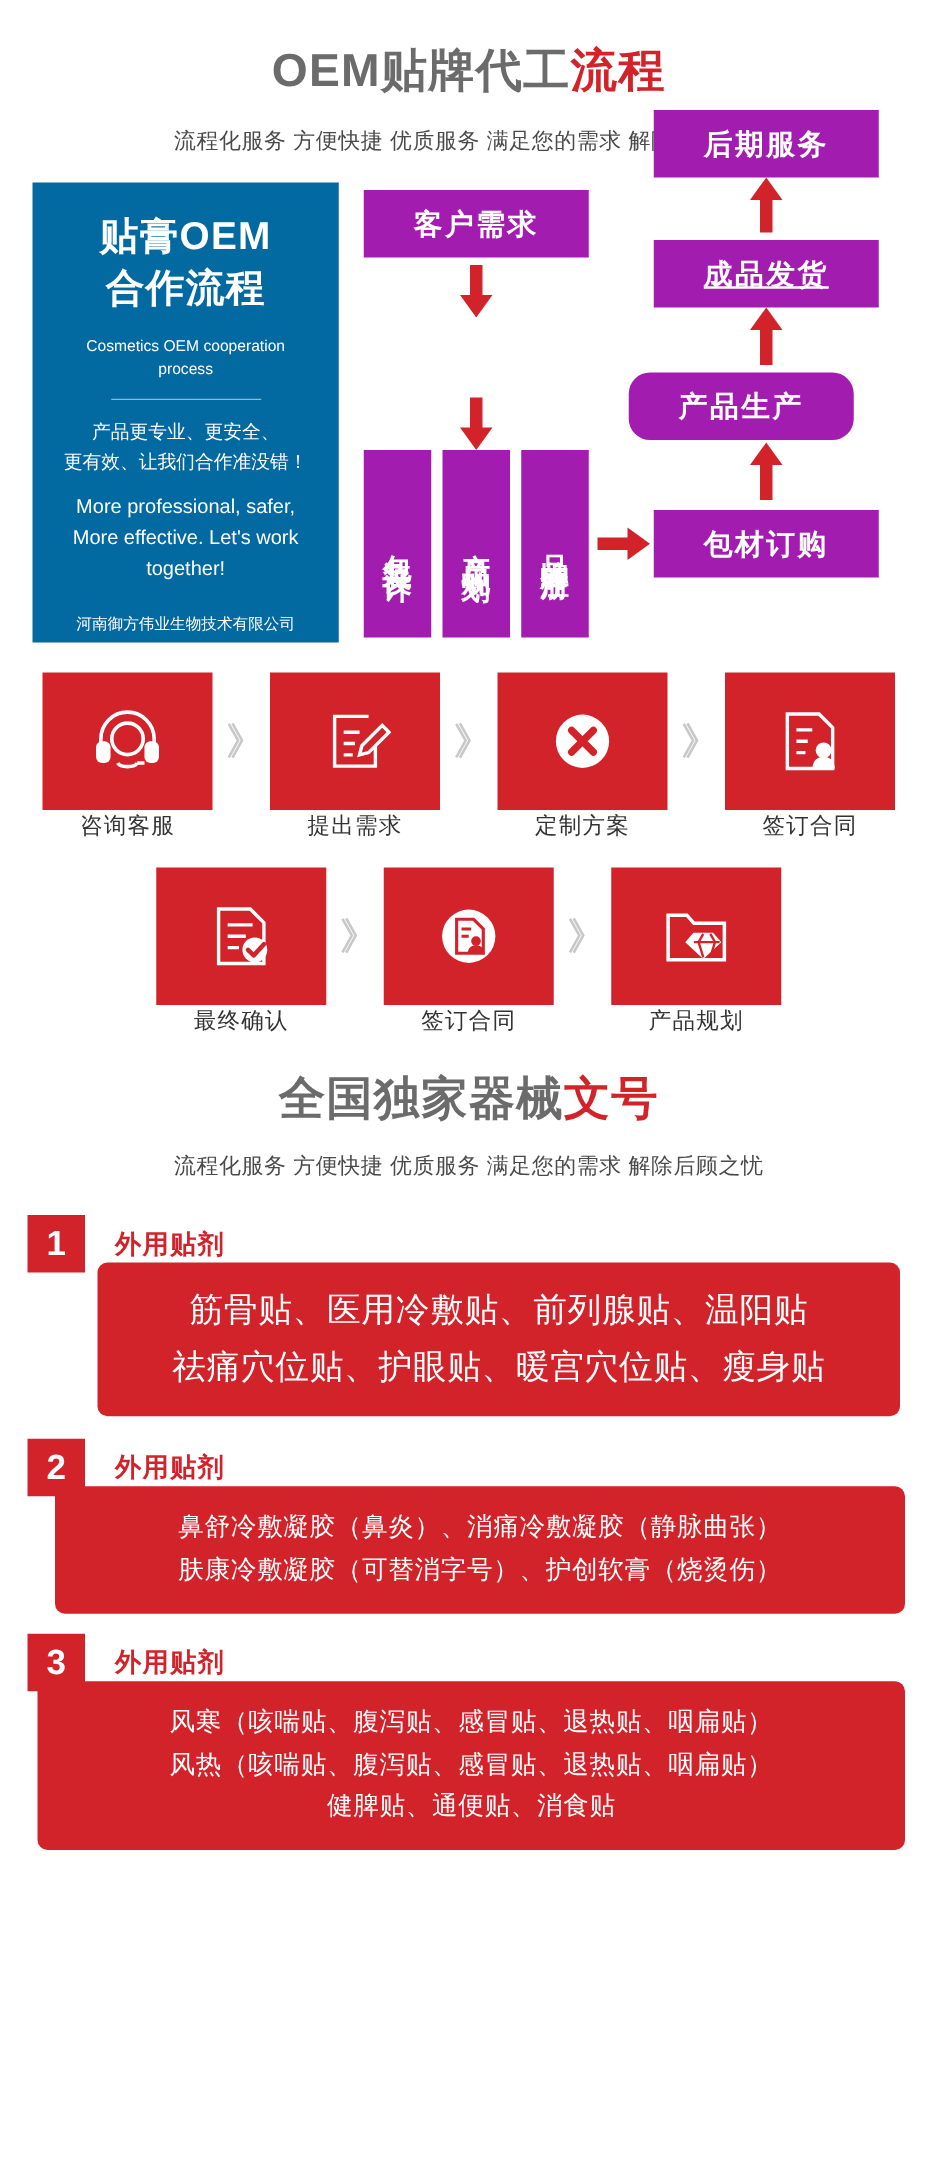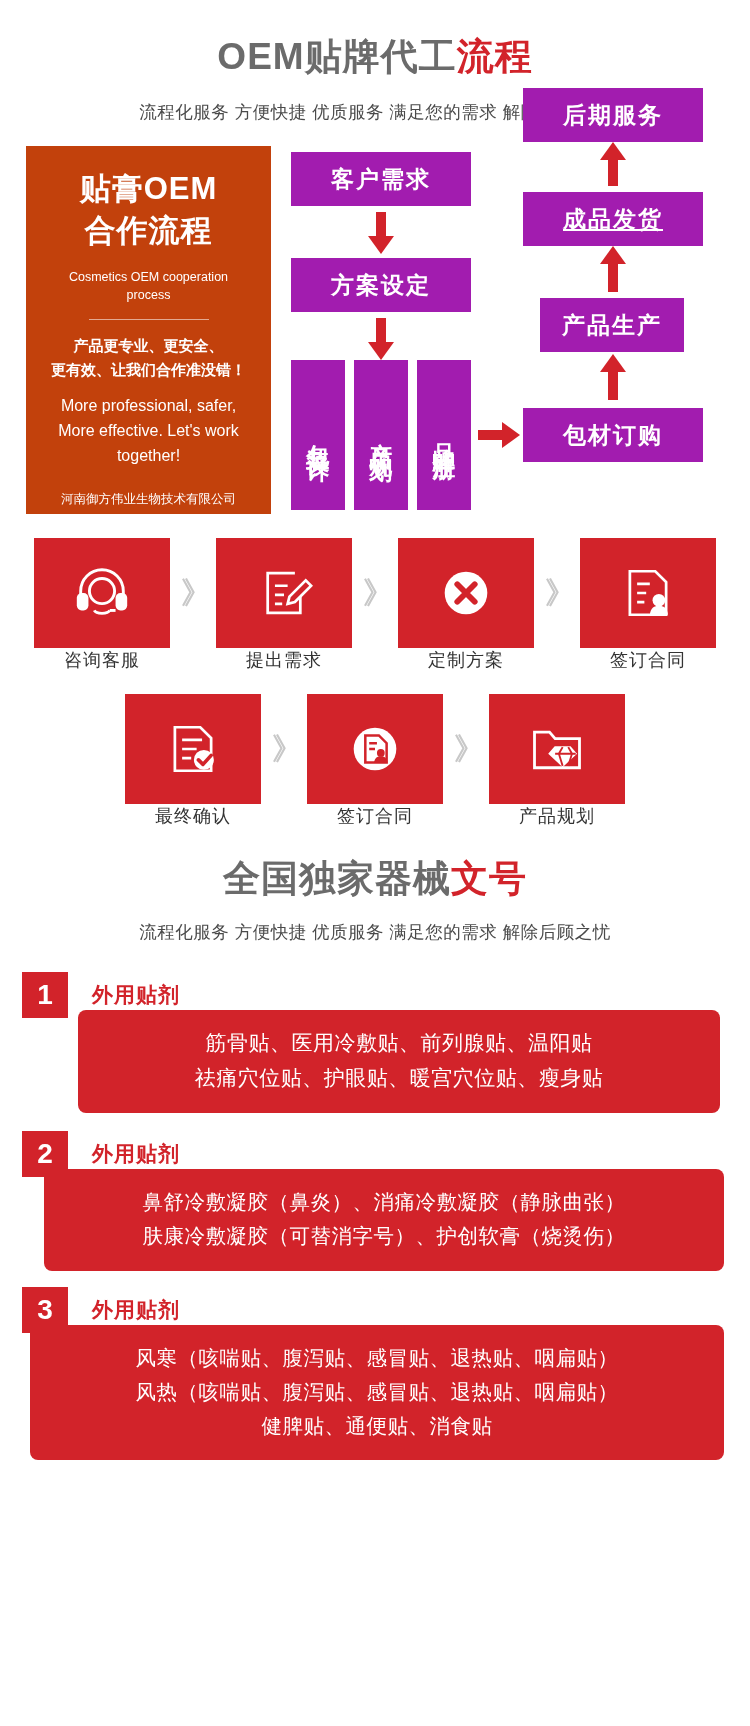--- a/index.html
+++ b/index.html
@@ -44,21 +44,21 @@
     position: relative;
     margin: 22px 26px 0 26px;
     height: 368px;
   }
   .red-panel {
     position: absolute;
     left: 0;
     top: 0;
     width: 245px;
     height: 368px;
-    background: #c2410c;
+    background: #0369a1;
     color: #fff;
     text-align: center;
     box-sizing: border-box;
     padding-top: 22px;
   }
   .red-panel .p-title {
     font-size: 31px;
     font-weight: bold;
     line-height: 1.35;
     letter-spacing: 1px;
@@ -70,21 +70,21 @@
     padding: 0 16px;
   }
   .red-panel .p-div {
     width: 120px;
     height: 1px;
     background: rgba(255,255,255,.55);
     margin: 14px auto;
   }
   .red-panel .p-cn2 {
     font-size: 15px;
-    font-weight: bold;
+    font-weight: normal;
     line-height: 1.6;
     padding: 0 12px;
   }
   .red-panel .p-en2 {
     font-size: 16px;
     line-height: 1.55;
     margin-top: 12px;
     padding: 0 10px;
   }
   .red-panel .p-comp {
@@ -184,21 +184,21 @@
     color: #d2232a;
     letter-spacing: 1px;
   }
   .num-body {
     background: #d2232a;
     color: #fff;
     border-radius: 8px;
     margin-top: -8px;
     padding: 16px 10px 18px 10px;
     text-align: center;
-    font-size: 21px;
+    font-size: 27px;
     line-height: 1.65;
     letter-spacing: 0.5px;
   }
   .nb-1 { margin-left: 78px; margin-right: 30px; }
   .nb-2 { margin-left: 44px; margin-right: 26px; font-size: 20.5px; }
   .nb-3 { margin-left: 30px; margin-right: 26px; font-size: 20.5px; }
   .num-body div { white-space: nowrap; }
 </style>
 </head>
 <body>
@@ -233,21 +233,20 @@
       <div class="p-comp">河南御方伟业生物技术有限公司</div>
     </div>
 
     <div class="fbox h" style="left:265px; top:6px; width:180px; height:54px;">客户需求</div>
 
     <div class="arrow" style="left:342px; top:66px; width:26px; height:42px;">
       <div class="arr-stem" style="left:8px; top:0; width:10px; height:26px;"></div>
       <div class="arr-down" style="position:absolute; left:0; top:24px; border-left:13px solid transparent; border-right:13px solid transparent; border-top:18px solid #d2232a;"></div>
     </div>
 
-    <div class="fbox h" style="left:265px; top:112px; width:180px; height:54px;">方案设定</div>
 
     <div class="arrow" style="left:342px; top:172px; width:26px; height:42px;">
       <div class="arr-stem" style="left:8px; top:0; width:10px; height:26px;"></div>
       <div class="arr-down" style="position:absolute; left:0; top:24px; border-left:13px solid transparent; border-right:13px solid transparent; border-top:18px solid #d2232a;"></div>
     </div>
 
     <div class="fbox v" style="left:265px; top:214px; width:54px; height:150px;">包装设计</div>
     <div class="fbox v" style="left:328px; top:214px; width:54px; height:150px;">产品规划</div>
     <div class="fbox v" style="left:391px; top:214px; width:54px; height:150px;">品牌注册</div>
 
@@ -256,21 +255,21 @@
       <div style="position:absolute; left:24px; top:0; width:0; height:0; border-top:13px solid transparent; border-bottom:13px solid transparent; border-left:18px solid #d2232a;"></div>
     </div>
 
     <div class="fbox h" style="left:497px; top:262px; width:180px; height:54px;">包材订购</div>
 
     <div class="arrow" style="left:574px; top:208px; width:26px; height:46px;">
       <div class="arr-stem" style="left:8px; top:18px; width:10px; height:28px;"></div>
       <div style="position:absolute; left:0; top:0; width:0; height:0; border-left:13px solid transparent; border-right:13px solid transparent; border-bottom:18px solid #d2232a;"></div>
     </div>
 
-    <div class="fbox h" style="left:514px; top:152px; width:144px; height:54px;">产品生产</div>
+    <div class="fbox h" style="left:477px; top:152px; width:180px; height:54px;border-radius:17px;">产品生产</div>
 
     <div class="arrow" style="left:574px; top:100px; width:26px; height:46px;">
       <div class="arr-stem" style="left:8px; top:18px; width:10px; height:28px;"></div>
       <div style="position:absolute; left:0; top:0; width:0; height:0; border-left:13px solid transparent; border-right:13px solid transparent; border-bottom:18px solid #d2232a;"></div>
     </div>
 
     <div class="fbox h" style="left:497px; top:46px; width:180px; height:54px;text-decoration:underline;">成品发货</div>
 
     <div class="arrow" style="left:574px; top:-4px; width:26px; height:44px;">
       <div class="arr-stem" style="left:8px; top:18px; width:10px; height:26px;"></div>

